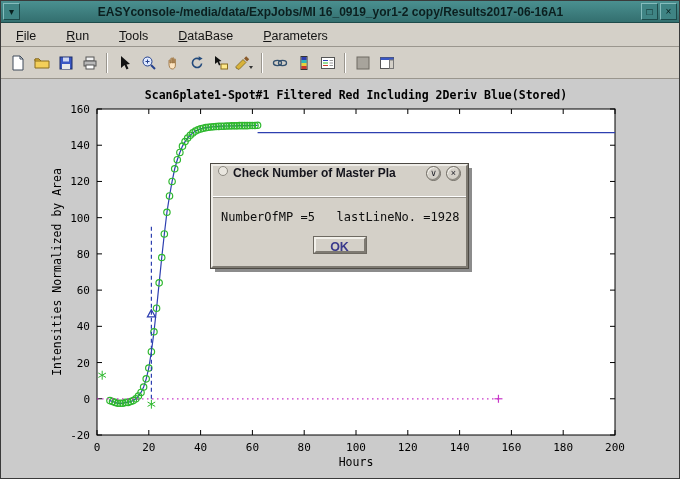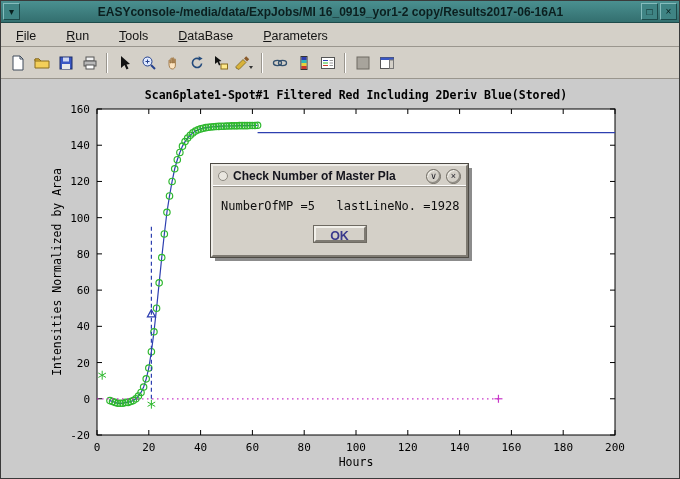--- a/index.html
+++ b/index.html
@@ -75,22 +75,22 @@
   .dialog {
     position:absolute; left:210px; top:85px; width:257px;
     background:#d4d0c8;
     border-top:2px solid #efede8; border-left:2px solid #efede8;
     border-right:2px solid #7e7a72; border-bottom:2px solid #7e7a72;
     outline:1px solid #4d4a44;
     box-shadow:4px 4px 0 rgba(45,45,45,0.55);
     z-index:5;
   }
   .dialog-titlebar {
-    height:21px;
-    display:flex; align-items:center; gap:5px;
+    height:32px;
+    display:flex; align-items:flex-start; gap:5px;
     padding:0 5px;
     border-bottom:1px solid #9a968e;
     box-shadow:inset 0 -1px 0 #ffffff;
   }
   .dialog-icon {
     width:10px; height:10px; border-radius:50%;
     background:#e9e6df; border:1px solid #8d8a82;
   }
   .dialog-title {
     flex:1; font-size:12px; font-weight:bold; color:#15151d;

